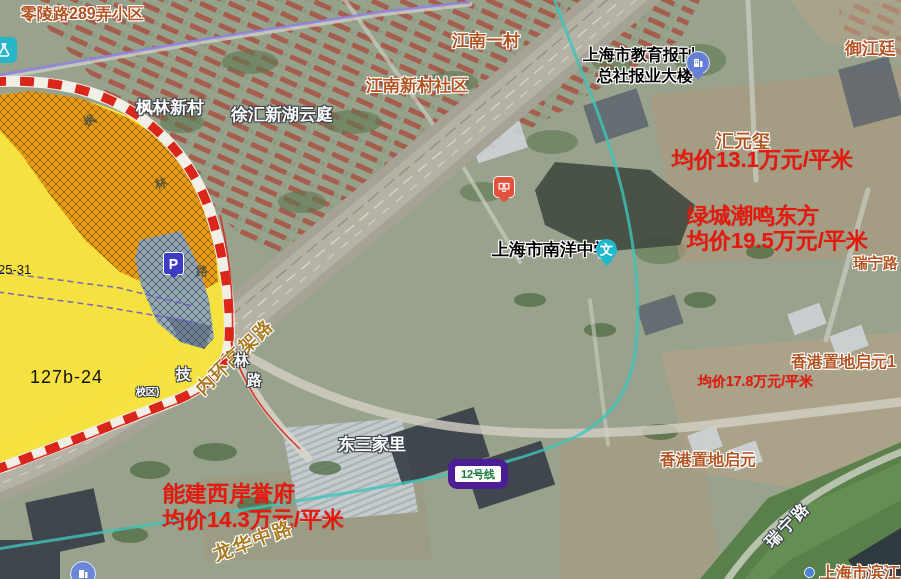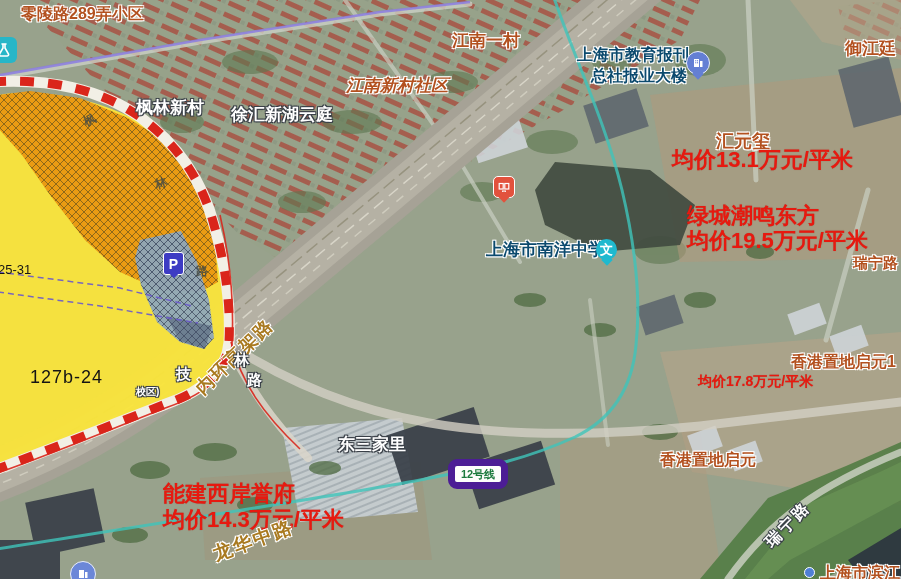--- a/index.html
+++ b/index.html
@@ -2,21 +2,21 @@
 <html><head>
 <meta charset="utf-8">
 <style>
   html,body{margin:0;padding:0;}
   body{width:901px;height:579px;overflow:hidden;position:relative;
        font-family:"Liberation Sans","DejaVu Sans",sans-serif;background:#98a28c;}
   #map{position:absolute;inset:0;width:901px;height:436px;border-radius:24px;}
   #base{position:absolute;left:0;top:0;}
   .lbl{position:absolute;white-space:nowrap;font-weight:700;line-height:1.08;}
   .halo-w{color:#ffffff;text-shadow:-1px -1px 0 #3a4048,1px -1px 0 #3a4048,-1px 1px 0 #3a4048,1px 1px 0 #3a4048,0 0 2px #3a4048;}
-  .halo-d{color:#0c4a6e;text-shadow:-1px -1px 0 #fff,1px -1px 0 #fff,-1px 1px 0 #fff,1px 1px 0 #fff,0 0 2px #fff;}
+  .halo-d{color:#000000;text-shadow:-1px -1px 0 #fff,1px -1px 0 #fff,-1px 1px 0 #fff,1px 1px 0 #fff,0 0 2px #fff;margin-left:6px;}
   .poi-orange{color:#b3511f;text-shadow:-1px -1px 0 #fff,1px -1px 0 #fff,-1px 1px 0 #fff,1px 1px 0 #fff,0 0 2px #fff;}
   .road-orange{color:#a97a20;text-shadow:-1px -1px 0 #fff,1px -1px 0 #fff,-1px 1px 0 #fff,1px 1px 0 #fff;}
   .price{color:#e7190f;text-shadow:0 0 1px rgba(120,0,0,.35);}
   .black-lbl{color:#141414;font-weight:400;}
   .pin{position:absolute;display:flex;align-items:center;justify-content:center;}
   .pin .tail{position:absolute;left:50%;bottom:-4px;width:8px;height:8px;transform:translateX(-50%) rotate(45deg);}
   .badge{position:absolute;background:#fdfdfb;border:7px solid #4c1d95;border-radius:9px;
          font-size:11px;font-weight:700;color:#1d7a3e;text-align:center;}
   .roadchar{position:absolute;color:#474b42;font-size:12px;font-weight:700;opacity:.85;}
 </style>
@@ -152,21 +152,21 @@
     <path d="M231,342 C241,382 263,414 300,449" stroke="#d8261c" stroke-width="1.6" opacity="0.9"></path>
   </g>
 
   <path d="M553,-5 C575,60 605,120 622,190 C635,245 641,300 636,345 C632,390 610,420 575,437 C520,462 480,468 420,480 C330,497 180,520 -10,550" fill="none" stroke="#3fc4ba" stroke-width="3" opacity="0.8"></path>
 </svg>
 
 <div class="lbl poi-orange" style="left:21px;top:5px;font-size:16px;">零陵路289弄小区</div>
 <div class="lbl halo-w" style="left:136px;top:99px;font-size:17px;">枫林新村</div>
 <div class="lbl halo-w" style="left:231px;top:106px;font-size:17px;">徐汇新湖云庭</div>
 <div class="lbl poi-orange" style="left:452px;top:32px;font-size:17px;">江南一村</div>
-<div class="lbl poi-orange" style="left:346px;top:77px;font-size:17px;font-style:italic;">江南新村社区</div>
+<div class="lbl poi-orange" style="left:366px;top:77px;font-size:17px;">江南新村社区</div>
 <div class="lbl halo-d" style="left:577px;top:46px;font-size:16px;">上海市教育报刊</div>
 <div class="lbl halo-d" style="left:591px;top:67px;font-size:16px;">总社报业大楼</div>
 <div class="lbl poi-orange" style="left:845px;top:40px;font-size:17px;">御江廷</div>
 <div class="lbl poi-orange" style="left:716px;top:132px;font-size:18px;">汇元玺</div>
 <div class="lbl price" style="left:672px;top:148px;font-size:22px;">均价13.1万元/平米</div>
 <div class="lbl price" style="left:687px;top:204px;font-size:22px;">绿城潮鸣东方</div>
 <div class="lbl price" style="left:687px;top:229px;font-size:22px;">均价19.5万元/平米</div>
 <div class="lbl poi-orange" style="left:853px;top:255px;font-size:15px;">瑞宁路</div>
 <div class="lbl halo-d" style="left:486px;top:241px;font-size:17px;">上海市南洋中学</div>
 <div class="lbl poi-orange" style="left:791px;top:353px;font-size:16px;">香港置地启元1</div>

